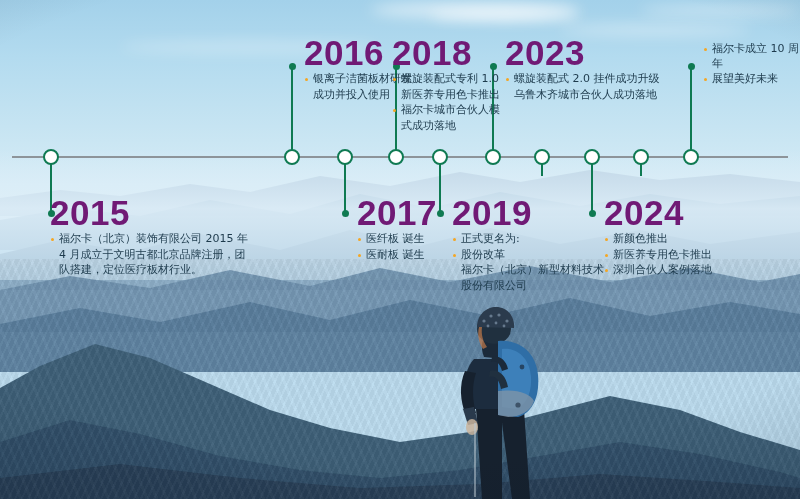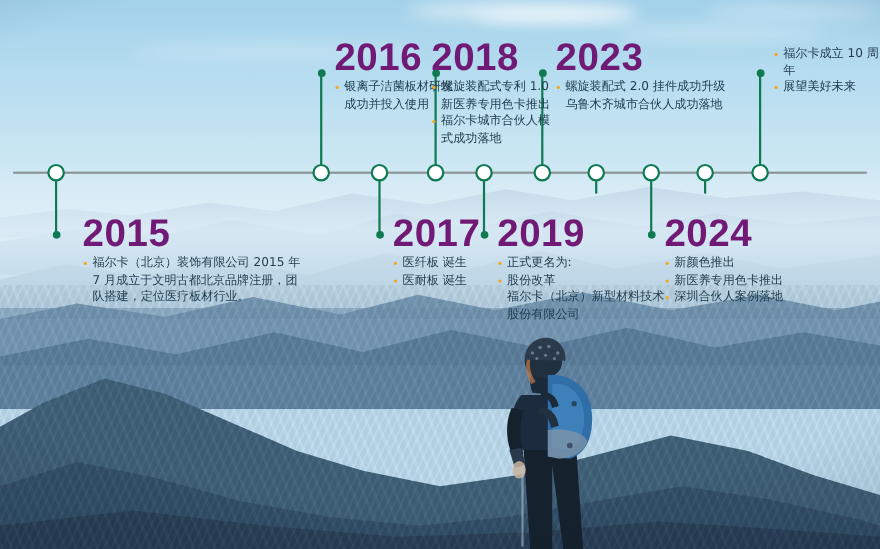--- a/index.html
+++ b/index.html
@@ -185,25 +185,25 @@
       <div class="dotcircle" style="left: 584px; top: 149px;"></div>
       <div class="stem" style="left: 689.8px; top: 66px; height: 86px;"></div>
       <div class="endcap" style="left: 687.5px; top: 63px;"></div>
       <div class="dotcircle" style="left: 683px; top: 149px;"></div>
       <div class="stem" style="left: 540.8px; top: 162px; height: 14px;"></div>
       <div class="dotcircle" style="left: 534px; top: 149px;"></div>
       <div class="stem" style="left: 639.8px; top: 162px; height: 14px;"></div>
       <div class="dotcircle" style="left: 633px; top: 149px;"></div>
     </div>
   <div id="blocks">
-      <div class="block" style="left: 75px; top: 198px;">
+      <div class="block" style="left: 50px; top: 198px;">
         <div class="year">2015</div>
         <ul class="bullets">
           <li>福尔卡（北京）装饰有限公司 2015 年</li>
-          <li class="nobul">7 月成立于文明古都北京品牌注册，团</li>
+          <li class="nobul">4 月成立于文明古都北京品牌注册，团</li>
           <li class="nobul">队搭建，定位医疗板材行业。</li>
         </ul>
       </div>
       <div class="block" style="left: 304px; top: 38px;">
         <div class="year">2016</div>
         <ul class="bullets">
           <li>银离子洁菌板材研发</li>
           <li class="nobul">成功并投入使用</li>
         </ul>
       </div>

